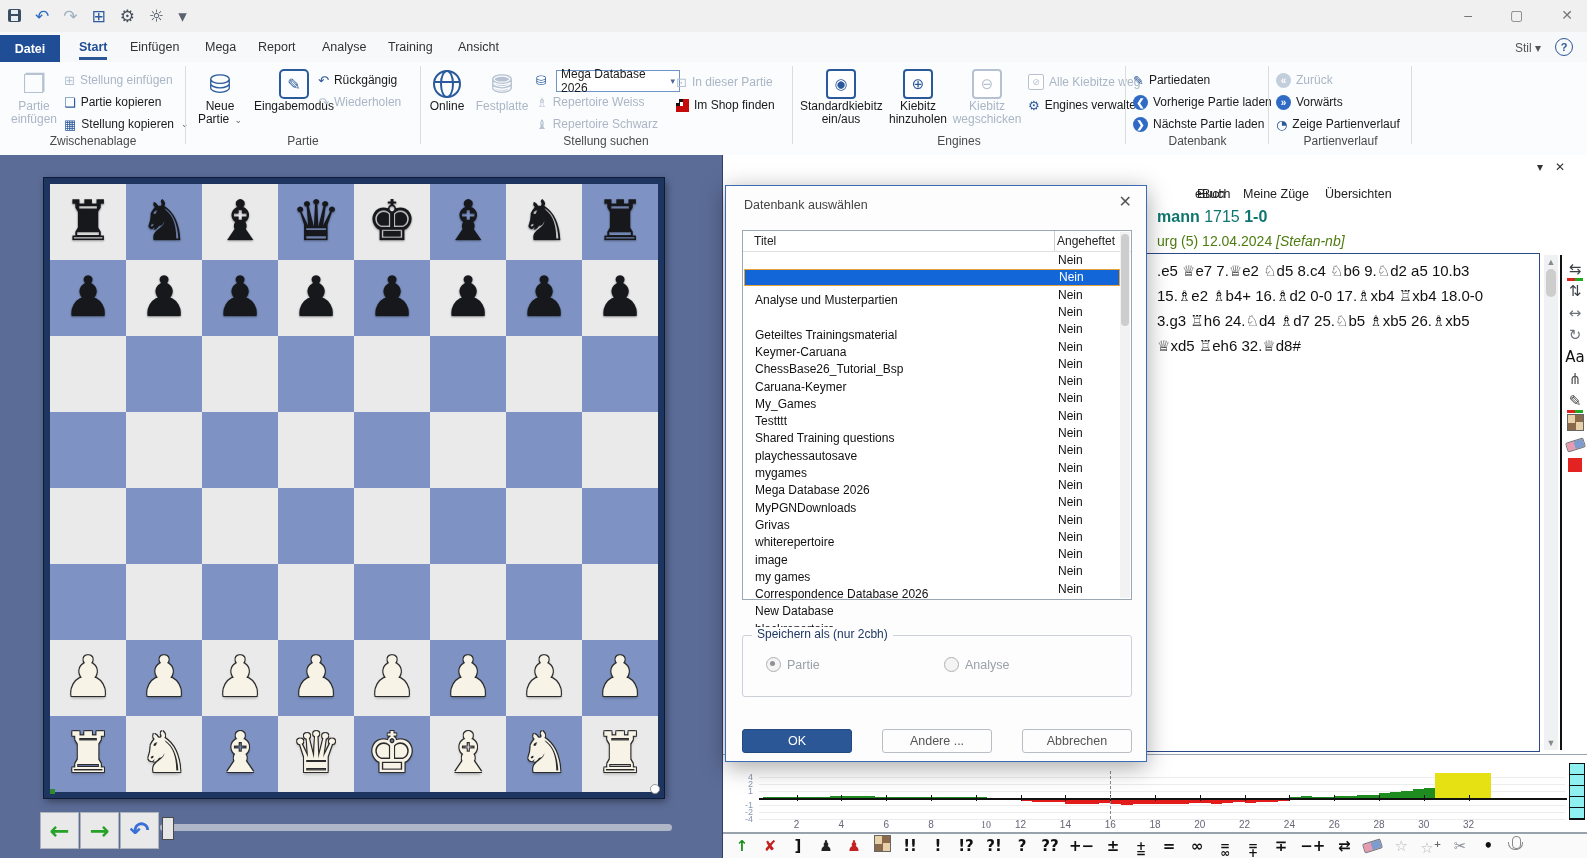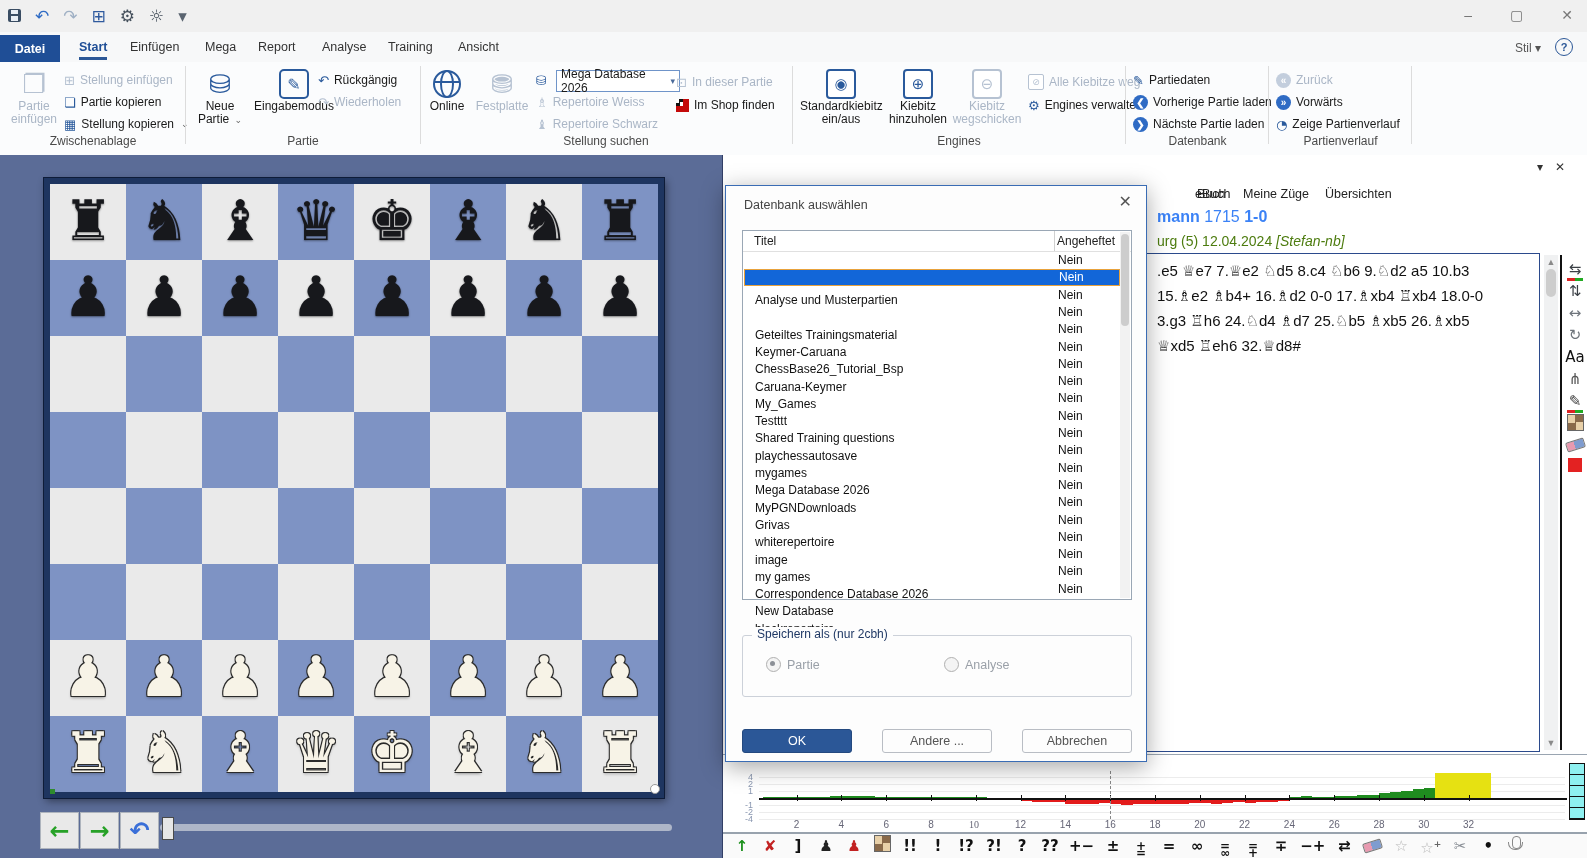--- a/index.html
+++ b/index.html
@@ -82,21 +82,21 @@
   .slider-handle{position:absolute;left:162px;top:817px;width:10px;height:21px;background:#e6e6e6;border:1px solid #4a4a4a;cursor:pointer;}
 
   
   .note-panel{position:absolute;left:723px;top:155px;width:864px;height:703px;background:#fff;}
   .note-header{position:absolute;left:723px;top:157px;width:864px;height:22px;
     background:linear-gradient(#eef3f9,#cfdae8);border:1px solid #b4c2d4;box-sizing:border-box;
     display:flex;align-items:center;padding-left:16px;font-size:12px;color:#222;}
   .note-hbtn{position:absolute;top:160px;font-size:12px;color:#333;cursor:pointer;}
   .ntab{position:absolute;top:187px;font-size:12.5px;color:#222;cursor:pointer;}
   .note-frame{position:absolute;left:727px;top:253px;width:813px;height:499px;border:1px solid #2b4a8c;box-sizing:border-box;}
-  .ghdr1{position:absolute;left:1157px;top:208px;font-size:16px;color:#3b82f6;}
+  .ghdr1{position:absolute;left:1157px;top:208px;font-size:16px;color:#0f766e;}
   .ghdr1 b{font-weight:bold;}
   .ghdr2{position:absolute;left:1157px;top:233px;font-size:14px;color:#4d7c0f;}
   .move-line{position:absolute;left:1157px;width:370px;font-size:15px;color:#111;white-space:nowrap;
     font-family:"Liberation Sans","DejaVu Sans",sans-serif;}
   
   .nsb{position:absolute;left:1544px;top:255px;width:14px;height:495px;background:#f0f1f2;}
   .nsb .up,.nsb .dn{position:absolute;left:0;width:14px;height:14px;color:#8a8a8a;font-size:9px;text-align:center;line-height:14px;cursor:pointer;}
   .nsb .dn{bottom:0;}
   .nsb .thumb{position:absolute;left:2px;top:14px;width:10px;height:28px;background:#cdcdcd;border-radius:5px;cursor:pointer;}
   .side-div{position:absolute;left:1560px;top:255px;width:2px;height:495px;background:#111;}
@@ -599,21 +599,21 @@
       <div class="baseline" style="top: 43px;"></div>
       <div class="tick" style="left: 73.6px; top: 40px;"></div>
       <div class="xlab" style="left: 63.6px; top: 64px;">2</div>
       <div class="tick" style="left: 118.4px; top: 40px;"></div>
       <div class="xlab" style="left: 108.4px; top: 64px;">4</div>
       <div class="tick" style="left: 163.2px; top: 40px;"></div>
       <div class="xlab" style="left: 153.2px; top: 64px;">6</div>
       <div class="tick" style="left: 208px; top: 40px;"></div>
       <div class="xlab" style="left: 198px; top: 64px;">8</div>
       <div class="tick" style="left: 252.8px; top: 40px;"></div>
-      <div class="xlab" style="left: 241px; top: 64px; font-family: Liberation Serif, serif;">10</div>
+      <div class="xlab" style="left: 253px; top: 64px; font-family: Liberation Serif, serif;">10</div>
       <div class="tick" style="left: 297.6px; top: 40px;"></div>
       <div class="xlab" style="left: 287.6px; top: 64px;">12</div>
       <div class="tick" style="left: 342.4px; top: 40px;"></div>
       <div class="xlab" style="left: 332.4px; top: 64px;">14</div>
       <div class="tick" style="left: 387.2px; top: 40px;"></div>
       <div class="xlab" style="left: 377.2px; top: 64px;">16</div>
       <div class="tick" style="left: 432px; top: 40px;"></div>
       <div class="xlab" style="left: 422px; top: 64px;">18</div>
       <div class="tick" style="left: 476.8px; top: 40px;"></div>
       <div class="xlab" style="left: 466.8px; top: 64px;">20</div>

